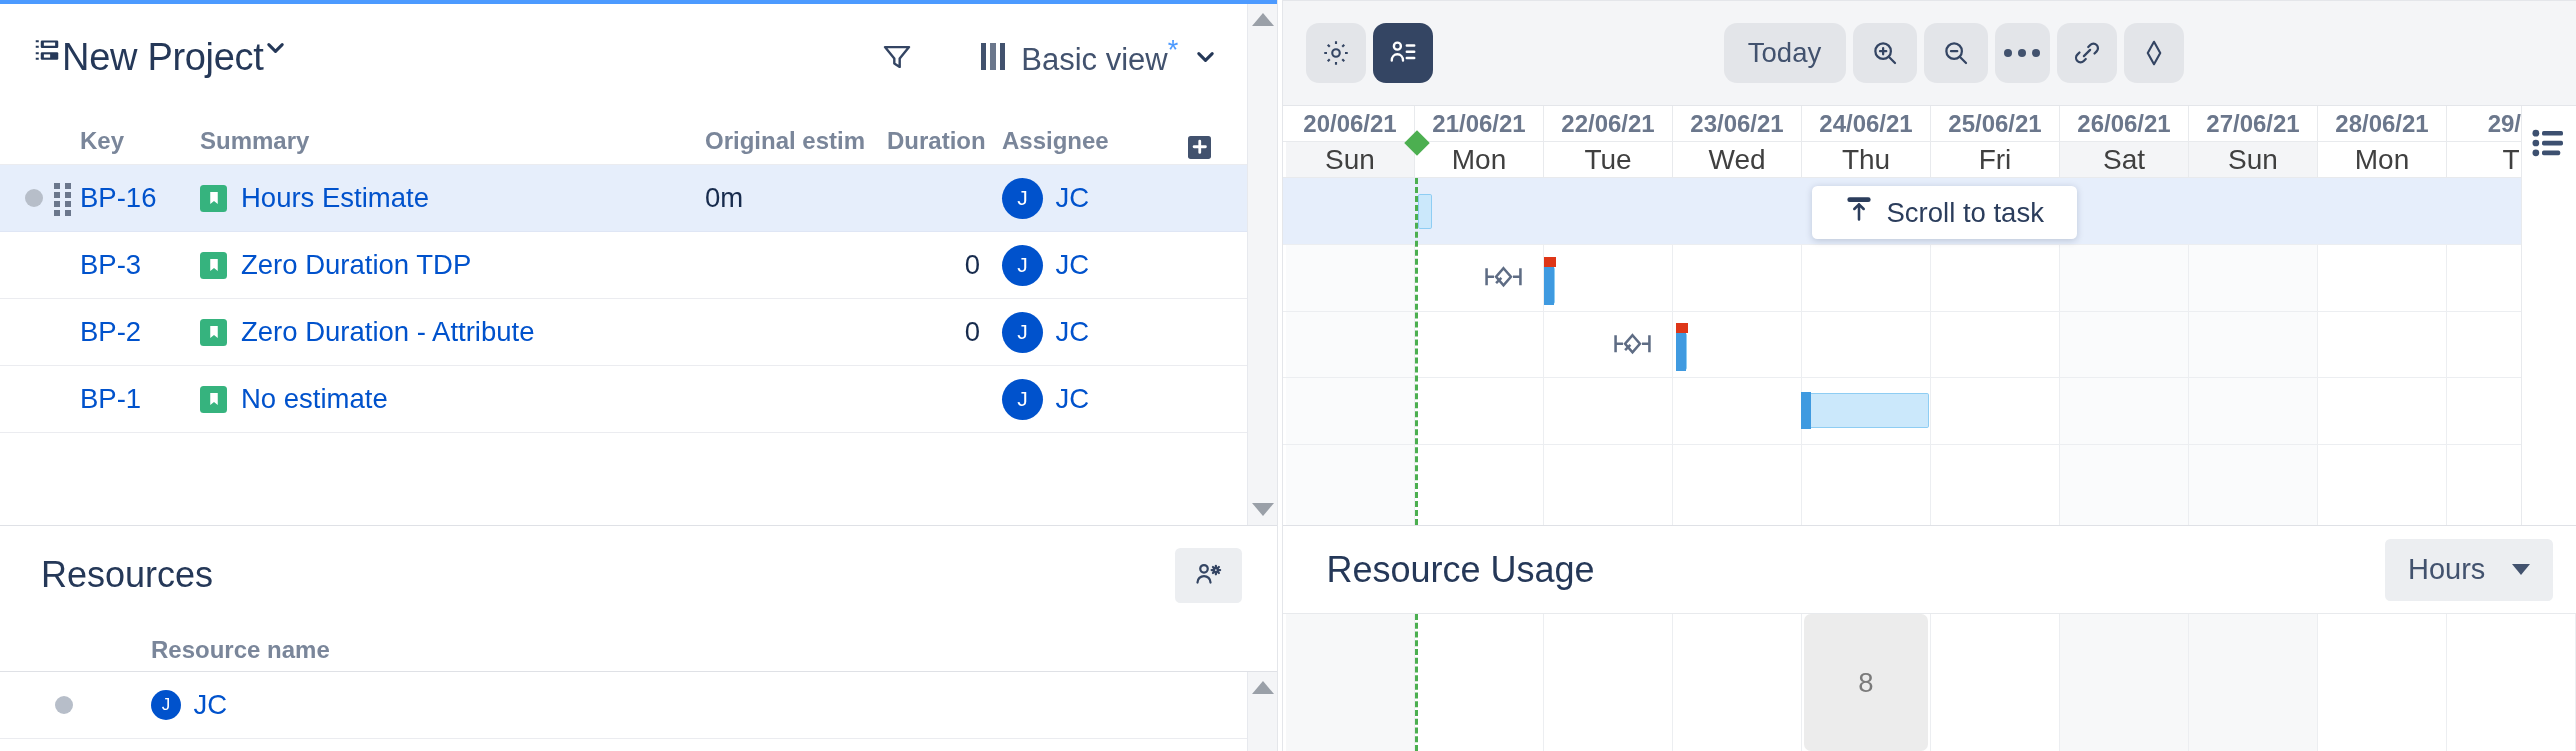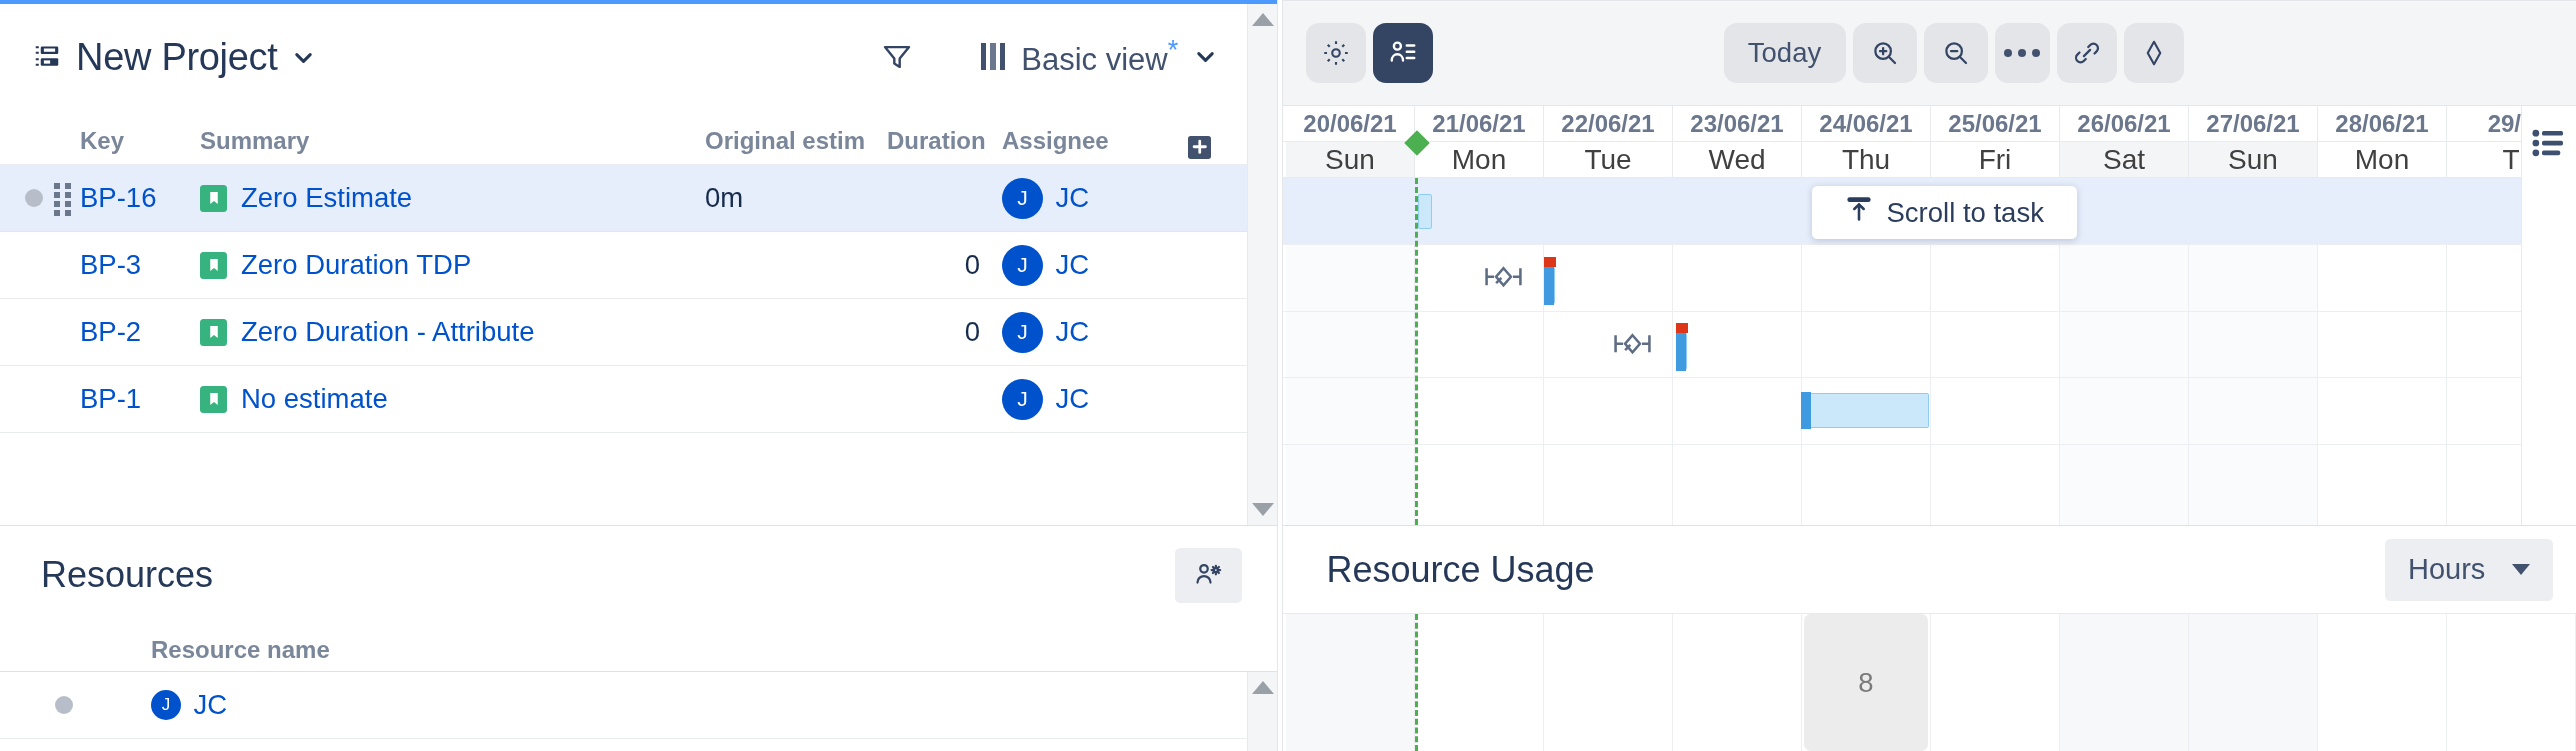--- a/index.html
+++ b/index.html
@@ -20,21 +20,21 @@
     width: 1299px; height: 100%;
     background: #fff;
     border-top: 4.4px solid #4c9aff;
     position: relative;
     display: flex; flex-direction: column;
   }
   .grid-header {
     height: 106px; display: flex; align-items: center;
     padding: 0 25px 0 32px; justify-content: space-between;
   }
-  .project-title-wrap { display: flex; align-items: center; gap: 14px; }
+  .project-title-wrap { display: flex; }
   .proj-icon { width: 30px; height: 30px; display:block; }
   .project-title {
     font-size: 38px; color: #253858; font-weight: 400; letter-spacing: -0.3px;
     white-space: nowrap;
   }
   .caret-down { width: 23px; height: 23px; display:block; }
   .header-tools { display: flex; align-items: center; gap: 66px; padding-right: 35px;}
   .funnel-btn { width: 35px; height: 35px; display:flex; align-items:center; justify-content:center; cursor: pointer;}
   .view-btn { display: flex; align-items: center; gap: 16px; cursor: pointer; }
   .col-bars { display:flex; gap:4.4px; align-items:center;}
@@ -318,21 +318,21 @@
                 <b></b>
               </span>
           </div>
           <div class="r-key">BP-16</div>
           <div class="r-sum">
             <span class="story-ic">
               <svg viewBox="0 0 24 24" width="18" height="18">
                   <path d="M7 4h10v16l-5-4-5 4z" fill="#fff"></path>
                 </svg>
             </span>
-            <span class="r-sum-txt">Zero Estimate</span>
+            <span class="r-sum-txt">Hours Estimate</span>
           </div>
           <div class="r-est">0m</div>
           <div class="r-dur"></div>
           <div class="r-asg">
             <span class="avatar">J</span>
             <span class="asg-name">JC</span>
           </div>
         </div>
 
         <div class="row">

